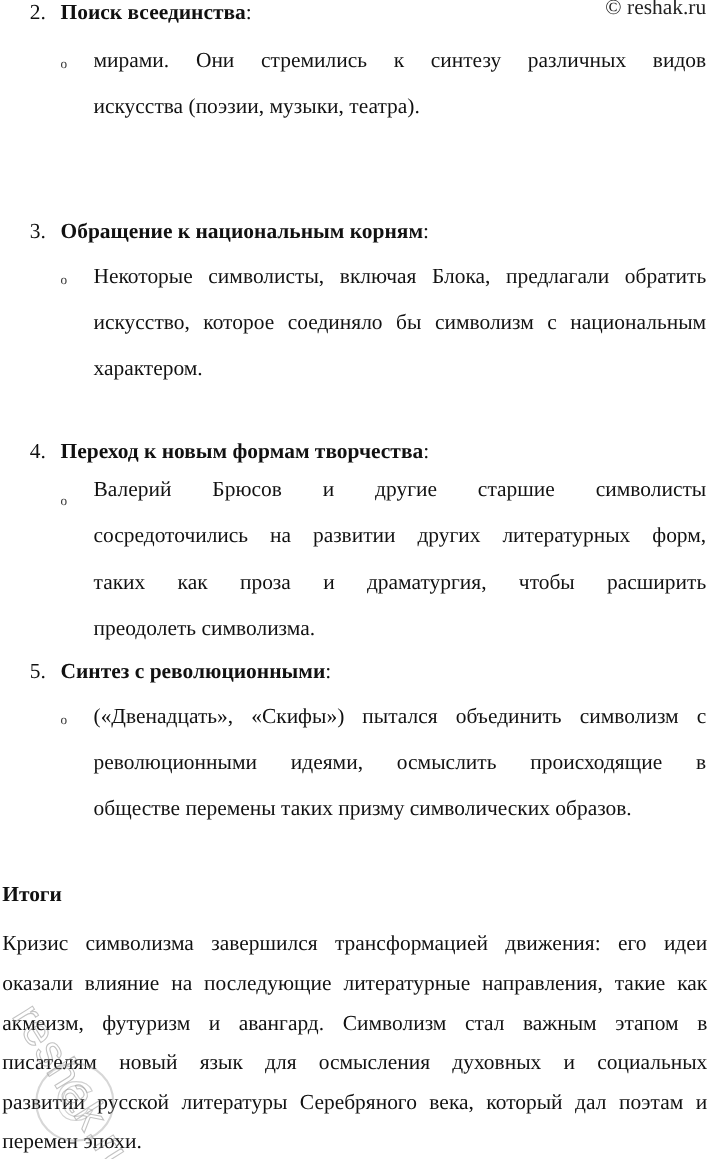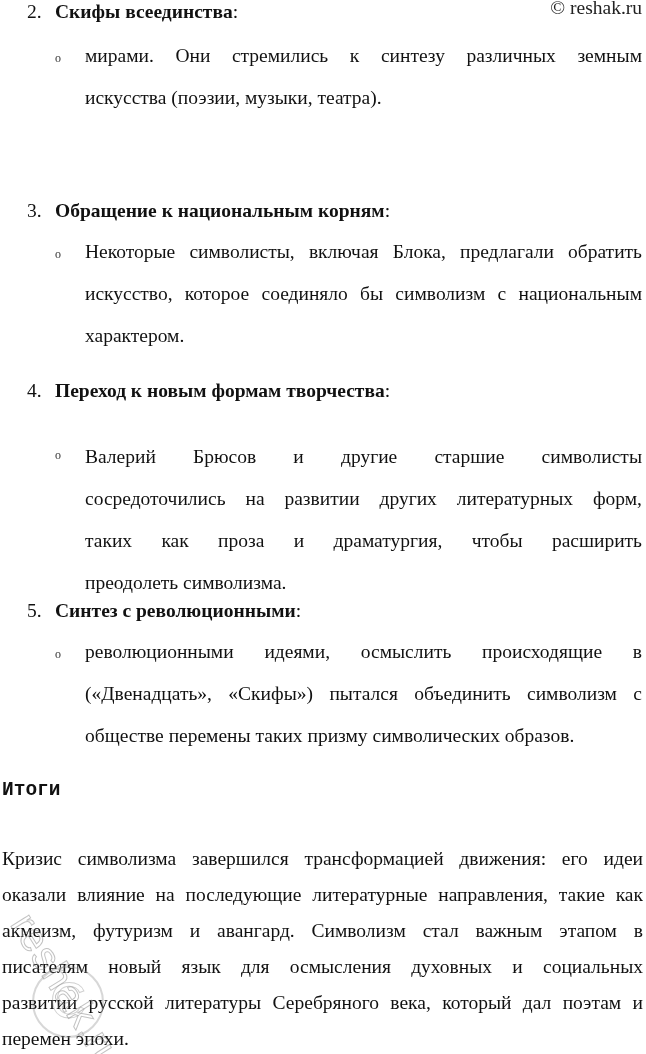--- a/index.html
+++ b/index.html
@@ -54,60 +54,60 @@
   }
 </style>
 </head>
 <body>
 
 <div class="page">
 
   <div class="watermark-top">© reshak.ru</div>
 
   <div class="item-head" style="top:-3px;">
-    <span class="num">2.</span><b>Скифы всеединства</b><span>:</span>
+    <span class="num">2.</span><b>Поиск всеединства</b><span>:</span>
   </div>
   <div class="bullet" style="top:40px;">o</div>
   <div class="sub" style="top:35px;">
-    <span class="ln">мирами. Они стремились к синтезу различных земным</span>
+    <span class="ln">мирами. Они стремились к синтезу различных видов</span>
     <span class="ln last">искусства (поэзии, музыки, театра).</span>
   </div>
 
   <div class="item-head" style="top:196px;">
     <span class="num">3.</span><b>Обращение к национальным корням</b><span>:</span>
   </div>
   <div class="bullet" style="top:236px;">o</div>
   <div class="sub" style="top:231px;">
     <span class="ln">Некоторые символисты, включая Блока, предлагали обратить</span>
     <span class="ln">искусство, которое соединяло бы символизм с национальным</span>
     <span class="ln last">характером.</span>
   </div>
 
-  <div class="item-head" style="top:376px;font-family:Liberation Serif, serif;">
+  <div class="item-head" style="top:396px;font-family:Liberation Serif, serif;">
     <span class="num">4.</span><b>Переход к новым формам творчества</b><span>:</span>
   </div>
   <div class="bullet" style="top:437px;">o</div>
-  <div class="sub" style="top:436px;">
+  <div class="sub" style="top:425px;">
     <span class="ln">Валерий Брюсов и другие старшие символисты</span>
     <span class="ln">сосредоточились на развитии других литературных форм,</span>
     <span class="ln">таких как проза и драматургия, чтобы расширить</span>
     <span class="ln last">преодолеть символизма.</span>
   </div>
 
   <div class="item-head" style="top:596px;">
     <span class="num">5.</span><b>Синтез с революционными</b><span>:</span>
   </div>
   <div class="bullet" style="top:636px;">o</div>
   <div class="sub" style="top:631px;">
+    <span class="ln">(«Двенадцать», «Скифы») пытался объединить символизм с</span>
     <span class="ln">революционными идеями, осмыслить происходящие в</span>
-    <span class="ln">(«Двенадцать», «Скифы») пытался объединить символизм с</span>
     <span class="ln last">обществе перемены таких призму символических образов.</span>
   </div>
 
-  <div class="heading" style="top:775px;font-family:Liberation Mono, monospace;">Итоги</div>
+  <div class="heading" style="top:799px;">Итоги</div>
   <div class="para" style="top:841px;">
     <span class="ln">Кризис символизма завершился трансформацией движения: его идеи</span>
     <span class="ln">оказали влияние на последующие литературные направления, такие как</span>
     <span class="ln">акмеизм, футуризм и авангард. Символизм стал важным этапом в</span>
     <span class="ln">писателям новый язык для осмысления духовных и социальных</span>
     <span class="ln">развитии русской литературы Серебряного века, который дал поэтам и</span>
     <span class="ln last">перемен эпохи.</span>
   </div>
 
   <div class="wm-diag">reshak.ru</div>

